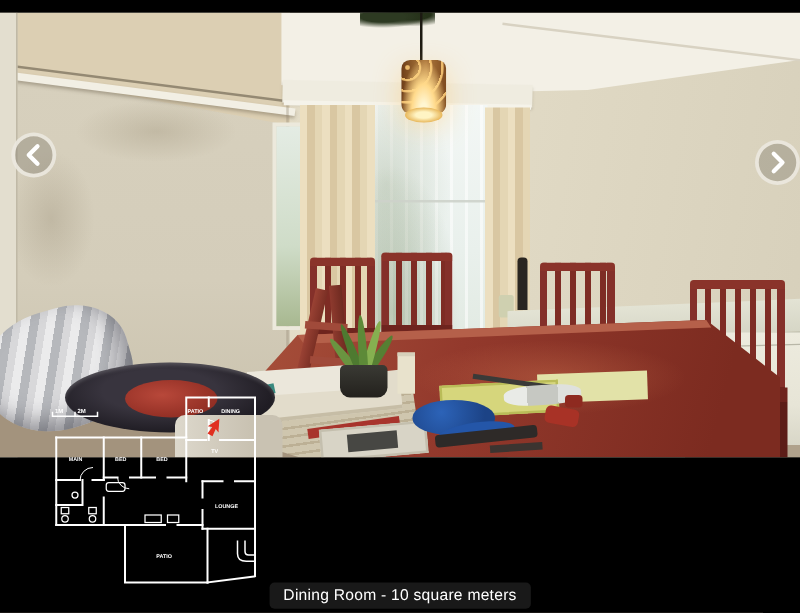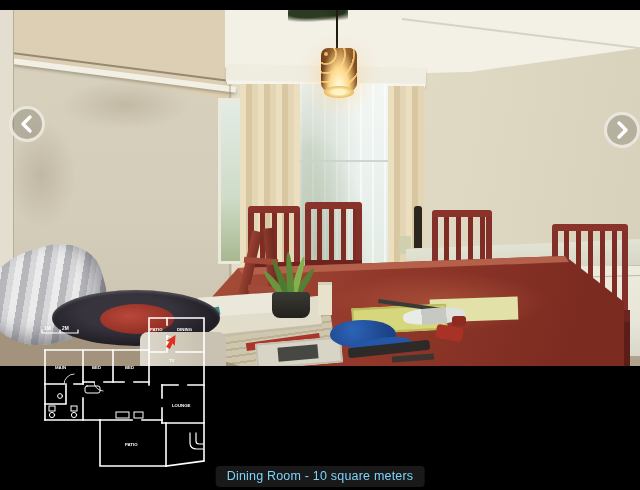--- a/index.html
+++ b/index.html
@@ -157,21 +157,21 @@
   .mask.bottom{top:366px;height:124px;}
   .nav{position:absolute;width:36px;height:36px;border-radius:50%;padding:0;
        background:rgba(126,120,108,.38);border:3px solid rgba(242,239,230,.85);
        display:flex;align-items:center;justify-content:center;cursor:pointer;box-sizing:border-box;}
   .nav.prev{left:9px;top:106px;}
   .nav.next{left:604px;top:112px;}
   .nav svg{display:block;}
   .floorplan{position:absolute;left:38px;top:312px;width:170px;height:156px;cursor:pointer;}
   .fp-label{fill:#fff;font-family:"Liberation Sans",sans-serif;font-weight:bold;}
   .caption{position:absolute;left:50%;top:466px;transform:translateX(-50%);
-       background:rgba(28,28,28,.88);color:#7dd3fc;font-size:12.5px;letter-spacing:.2px;
+       background:rgba(28,28,28,.88);color:#ffffff;font-size:12.5px;letter-spacing:.2px;
        padding:3px 11px 4px;border-radius:4px;white-space:nowrap;}
 </style>
 </head>
 <body>
 
 <div id="app">
 
   <div class="photo">
     <div class="a leftwall"></div>
     <div class="a lw-upper"></div>

